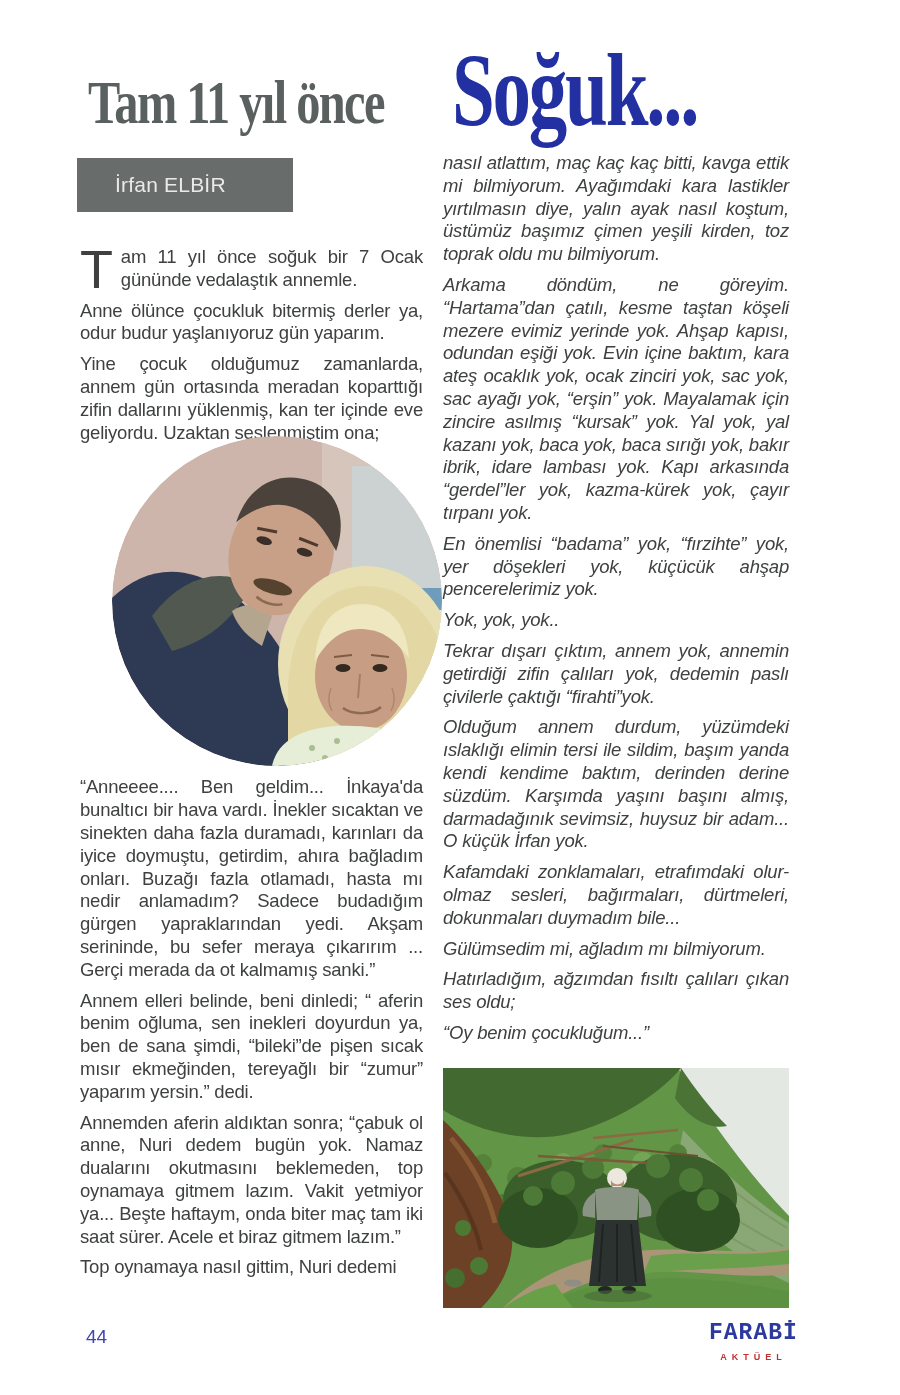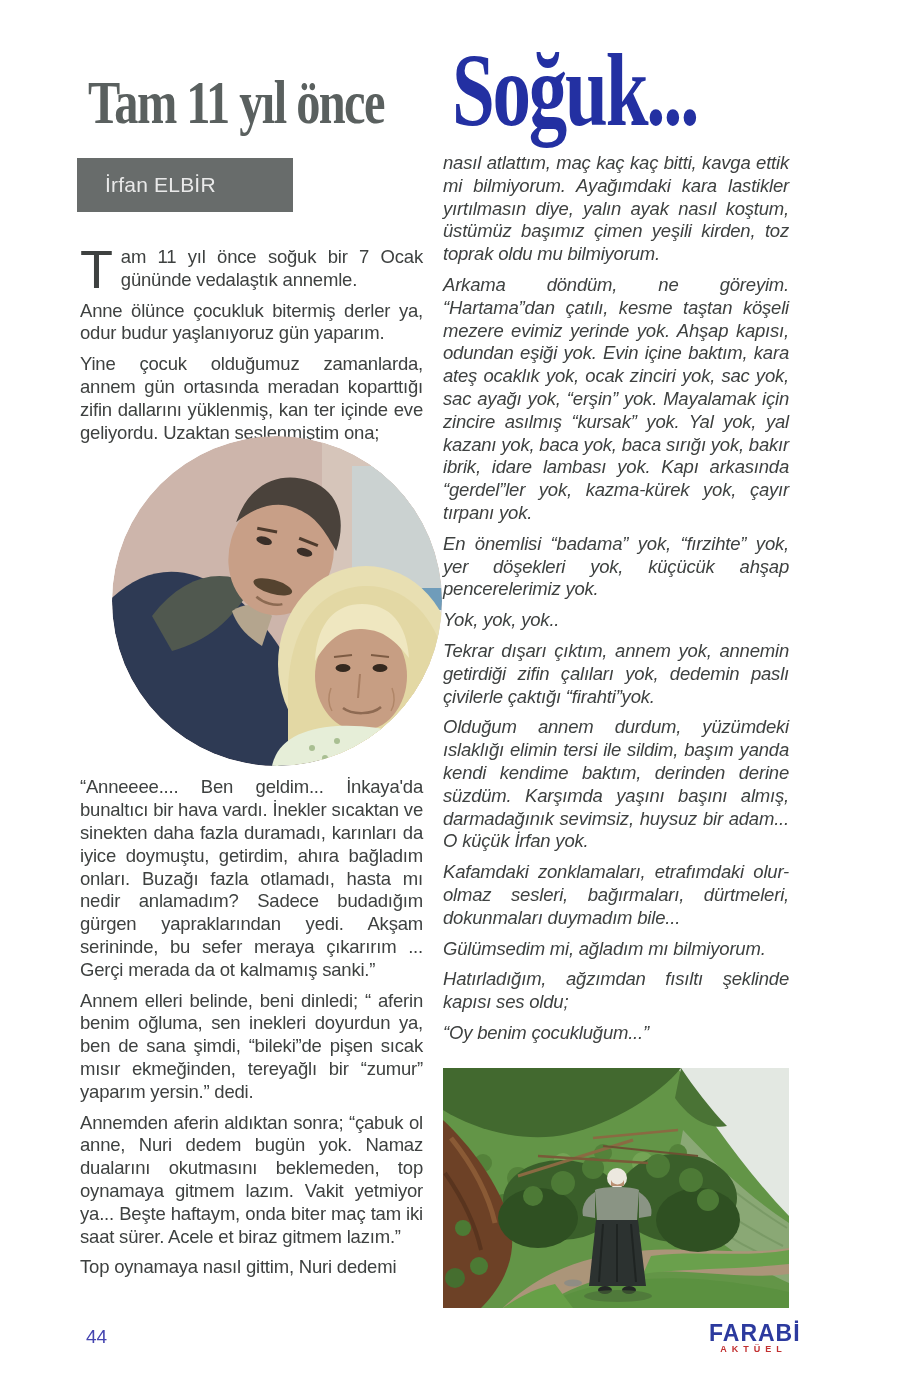--- a/index.html
+++ b/index.html
@@ -13,21 +13,21 @@
     font-size:62px;line-height:1em;letter-spacing:-2px;
     color:var(--title-gray,#5a605f);transform:scaleX(0.78);transform-origin:left top;white-space:nowrap;}
   .title-blue{position:absolute;left:452px;top:38px;margin:0;
     font-family:"Liberation Serif",serif;font-weight:bold;
     font-size:104px;line-height:1em;letter-spacing:-3px;
     color:var(--accent-blue,#2330a2);transform:scaleX(0.74);transform-origin:left top;white-space:nowrap;}
 
   
   .author-box{position:absolute;left:77px;top:158px;width:216px;height:54px;
     background:var(--author-box-bg,#686c6b);}
-  .author-name{display:block;padding-left:28px;line-height:54px;
+  .author-name{display:block;padding-left:38px;line-height:54px;
     font-size:21px;color:#e9e9e9;letter-spacing:0.2px;}
 
   
   .col{position:absolute;text-align:justify;}
   .col p{margin:0 0 8px 0;font-size:18.5px;line-height:22.8px;letter-spacing:-0.2px;}
   .col-left{left:80px;top:246px;width:343px;}
   .col-right{left:443px;top:152px;width:346px;font-style:italic;}
 
   .dropcap{float:left;font-size:54px;line-height:42px;padding:2px 8px 0 0;
     font-weight:400;color:var(--body-text,#3e4140);}
@@ -38,24 +38,24 @@
   .portrait-wrap svg{display:block;}
 
   
   .landscape-wrap{position:absolute;left:443px;top:1068px;width:346px;height:240px;overflow:hidden;}
   .landscape-wrap svg{display:block;}
 
   
   .page-number{position:absolute;left:86px;top:1326px;font-size:19px;
     color:var(--page-number-blue,#4444b0);}
   .logo{position:absolute;left:709px;top:1322px;width:84px;text-align:center;}
-  .logo-name{font-family:Liberation Sans, sans-serif;font-weight:bold;font-size:23px;
+  .logo-name{font-family:Liberation Mono, monospace;font-weight:bold;font-size:23px;
     letter-spacing:1px;color:var(--logo-blue,#2c3a9e);line-height:1;}
   .logo-sub{font-size:9px;font-weight:bold;letter-spacing:5px;padding-left:5px;
-    color:var(--logo-red,#c23030);margin-top:0;line-height:1;}
+    color:var(--logo-red,#c23030);margin-top:8px;line-height:1;}
 </style>
 </head>
 <body>
 
 <div class="page">
 
   <h1 class="title-gray">Tam 11 yıl önce</h1>
   <h1 class="title-blue">Soğuk...</h1>
 
   <div class="author-box">
@@ -131,21 +131,21 @@
 
   <div class="col col-right">
     <p>nasıl atlattım, maç kaç kaç bitti, kavga ettik mi bilmiyorum. Ayağımdaki kara lastikler yırtılmasın diye, yalın ayak nasıl koştum, üstümüz başımız çimen yeşili kirden, toz toprak oldu mu bilmiyorum.</p>
     <p>Arkama döndüm, ne göreyim. “Hartama”dan çatılı, kesme taştan köşeli mezere evimiz yerinde yok. Ahşap kapısı, odundan eşiği yok. Evin içine baktım, kara ateş ocaklık yok, ocak zinciri yok, sac yok, sac ayağı yok, “erşin” yok. Mayalamak için zincire asılmış “kursak” yok. Yal yok, yal kazanı yok, baca yok, baca sırığı yok, bakır ibrik, idare lambası yok. Kapı arkasında “gerdel”ler yok, kazma-kürek yok, çayır tırpanı yok.</p>
     <p>En önemlisi “badama” yok, “fırzihte” yok, yer döşekleri yok, küçücük ahşap pencerelerimiz yok.</p>
     <p>Yok, yok, yok..</p>
     <p>Tekrar dışarı çıktım, annem yok, annemin getirdiği zifin çalıları yok, dedemin paslı çivilerle çaktığı “firahti”yok.</p>
     <p>Olduğum annem durdum, yüzümdeki ıslaklığı elimin tersi ile sildim, başım yanda kendi kendime baktım, derinden derine süzdüm. Karşımda yaşını başını almış, darmadağınık sevimsiz, huysuz bir adam... O küçük İrfan yok.</p>
     <p>Kafamdaki zonklamaları, etrafımdaki olur-olmaz sesleri, bağırmaları, dürtmeleri, dokunmaları duymadım bile...</p>
     <p>Gülümsedim mi, ağladım mı bilmiyorum.</p>
-    <p>Hatırladığım, ağzımdan fısıltı şeklinde kapısı ses oldu;</p>
+    <p>Hatırladığım, ağzımdan fısıltı çalıları çıkan ses oldu;</p>
     <p>“Oy benim çocukluğum...”</p>
   </div>
 
   <div class="landscape-wrap">
     <svg width="346" height="240" viewBox="0 0 346 240">
 
       <rect width="346" height="240" fill="#e3e8e2"></rect>
 
       <path d="M0,0 L235,0 C262,45 300,100 346,148 L346,240 L0,240 Z" fill="#639547"></path>
 

